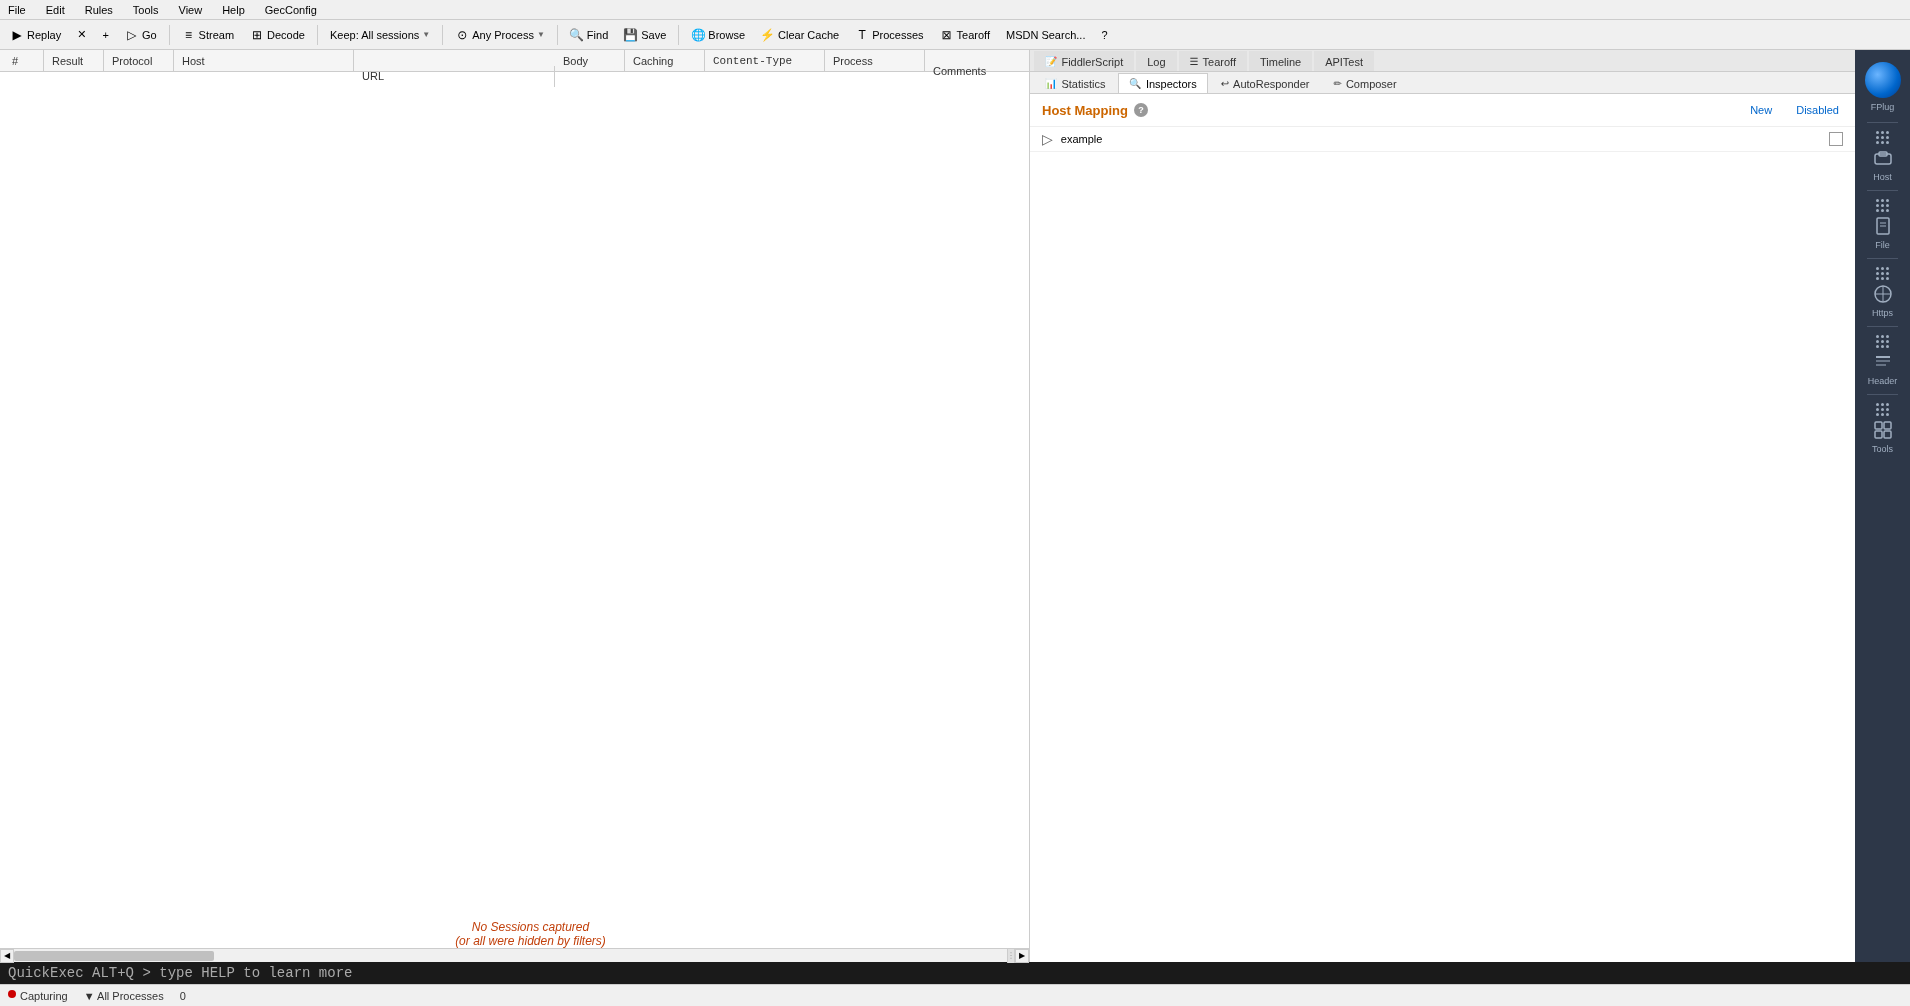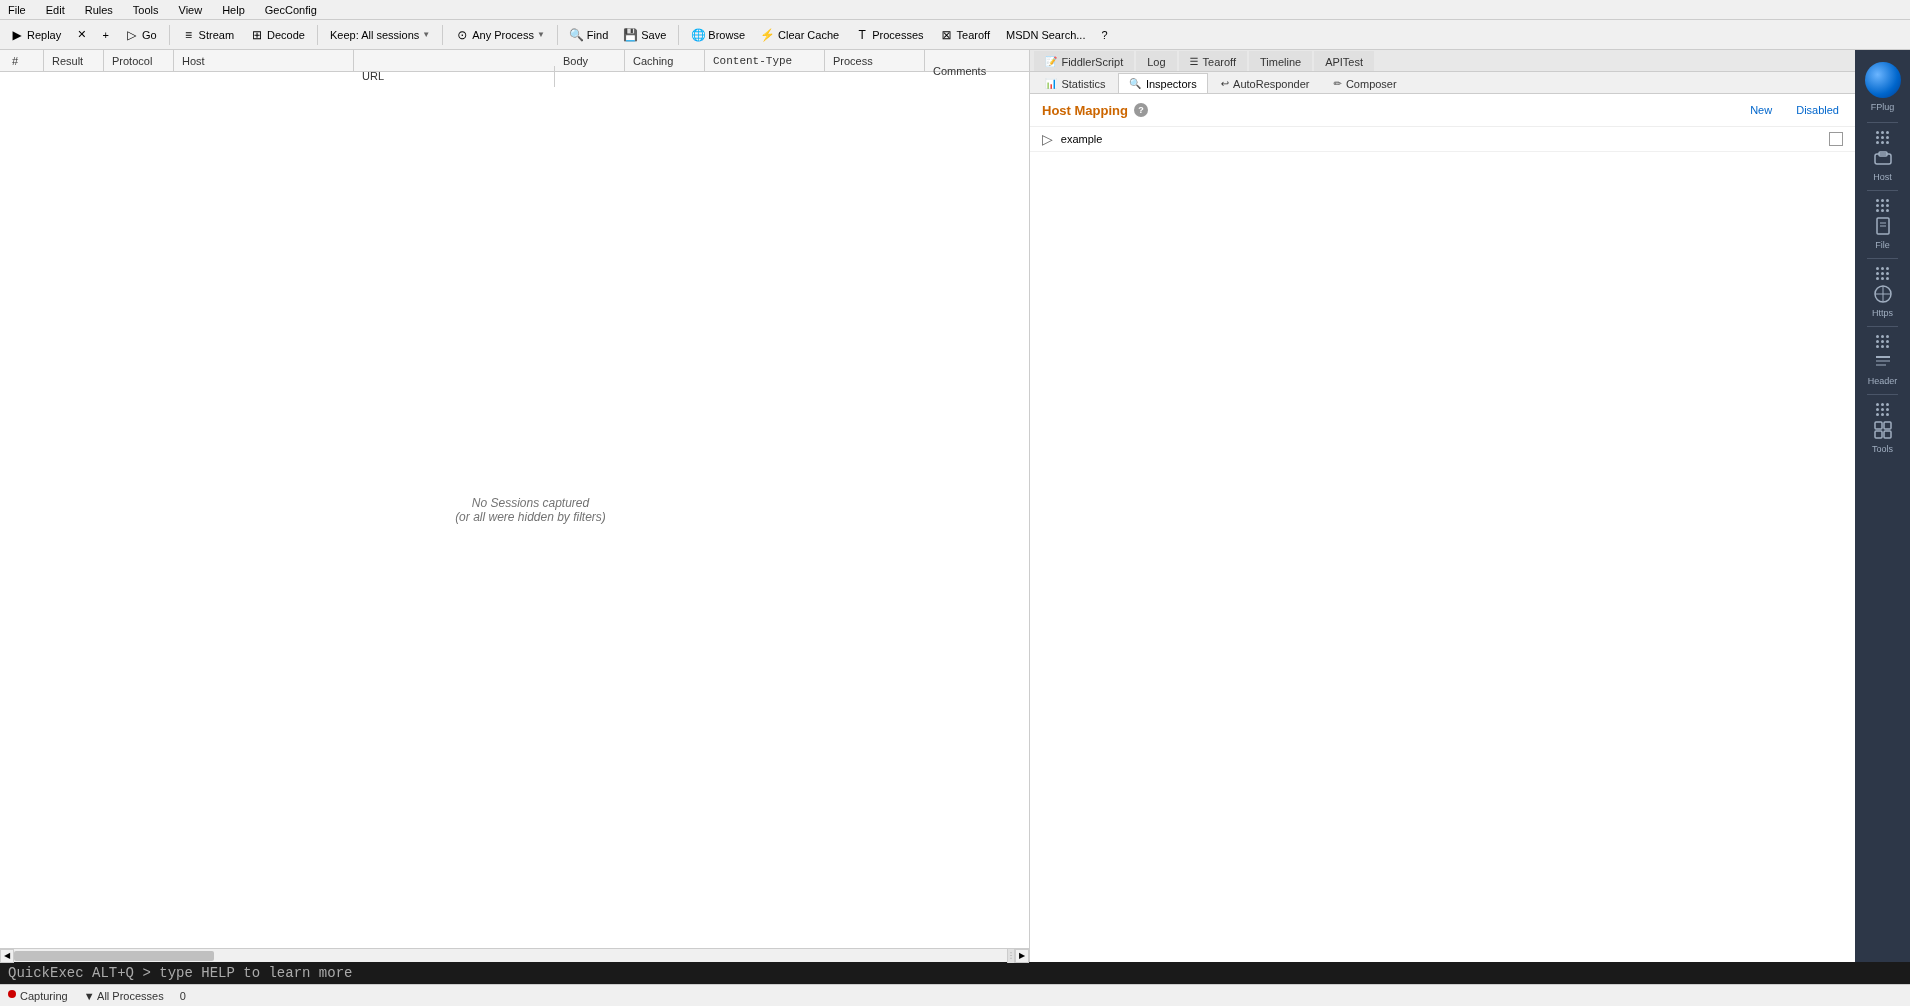--- a/index.html
+++ b/index.html
@@ -100,22 +100,22 @@
     .col-content-type { width: 120px; font-family: Liberation Mono, monospace; }
     .col-process { width: 100px; }
     .col-comments { width: 100px; margin-top: 21px; }
 
     
     .sessions-empty {
       flex: 1;
       display: flex;
       flex-direction: column;
       align-items: center;
-      justify-content: center;
-      color: #737373;
+      justify-content: flex-end;
+      color: #c2410c;
       font-size: 12px;
       font-style: italic;
       margin-left: 32px;
     }
 
     
     .h-scrollbar {
       height: 14px;
       background: #f0f0f0;
       border-top: 1px solid #ccc;

